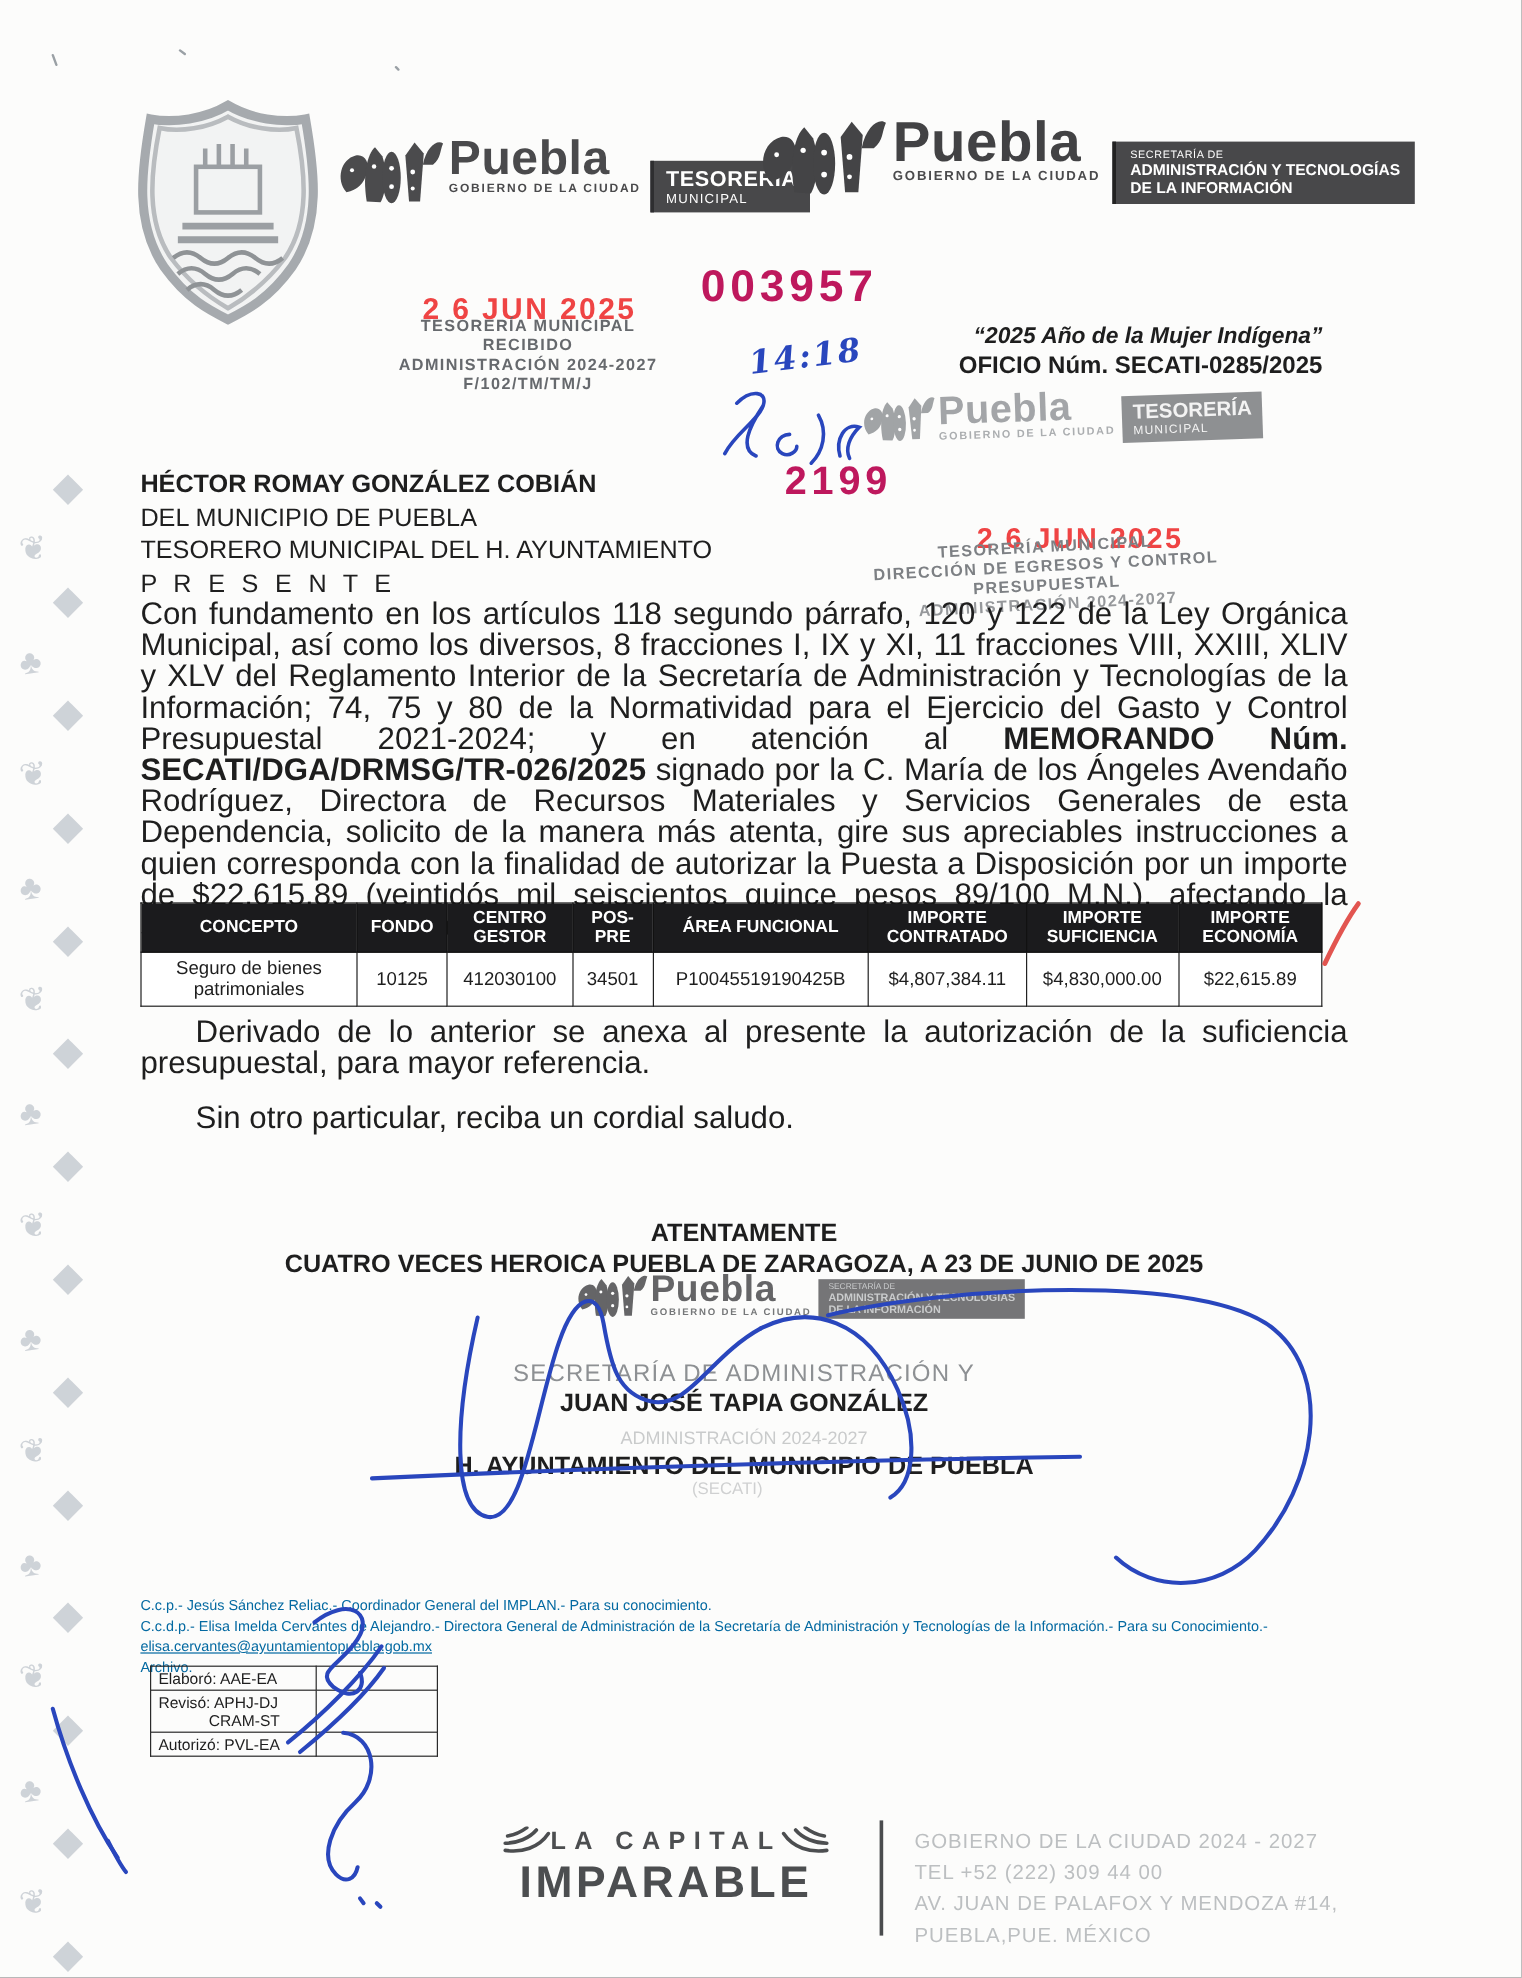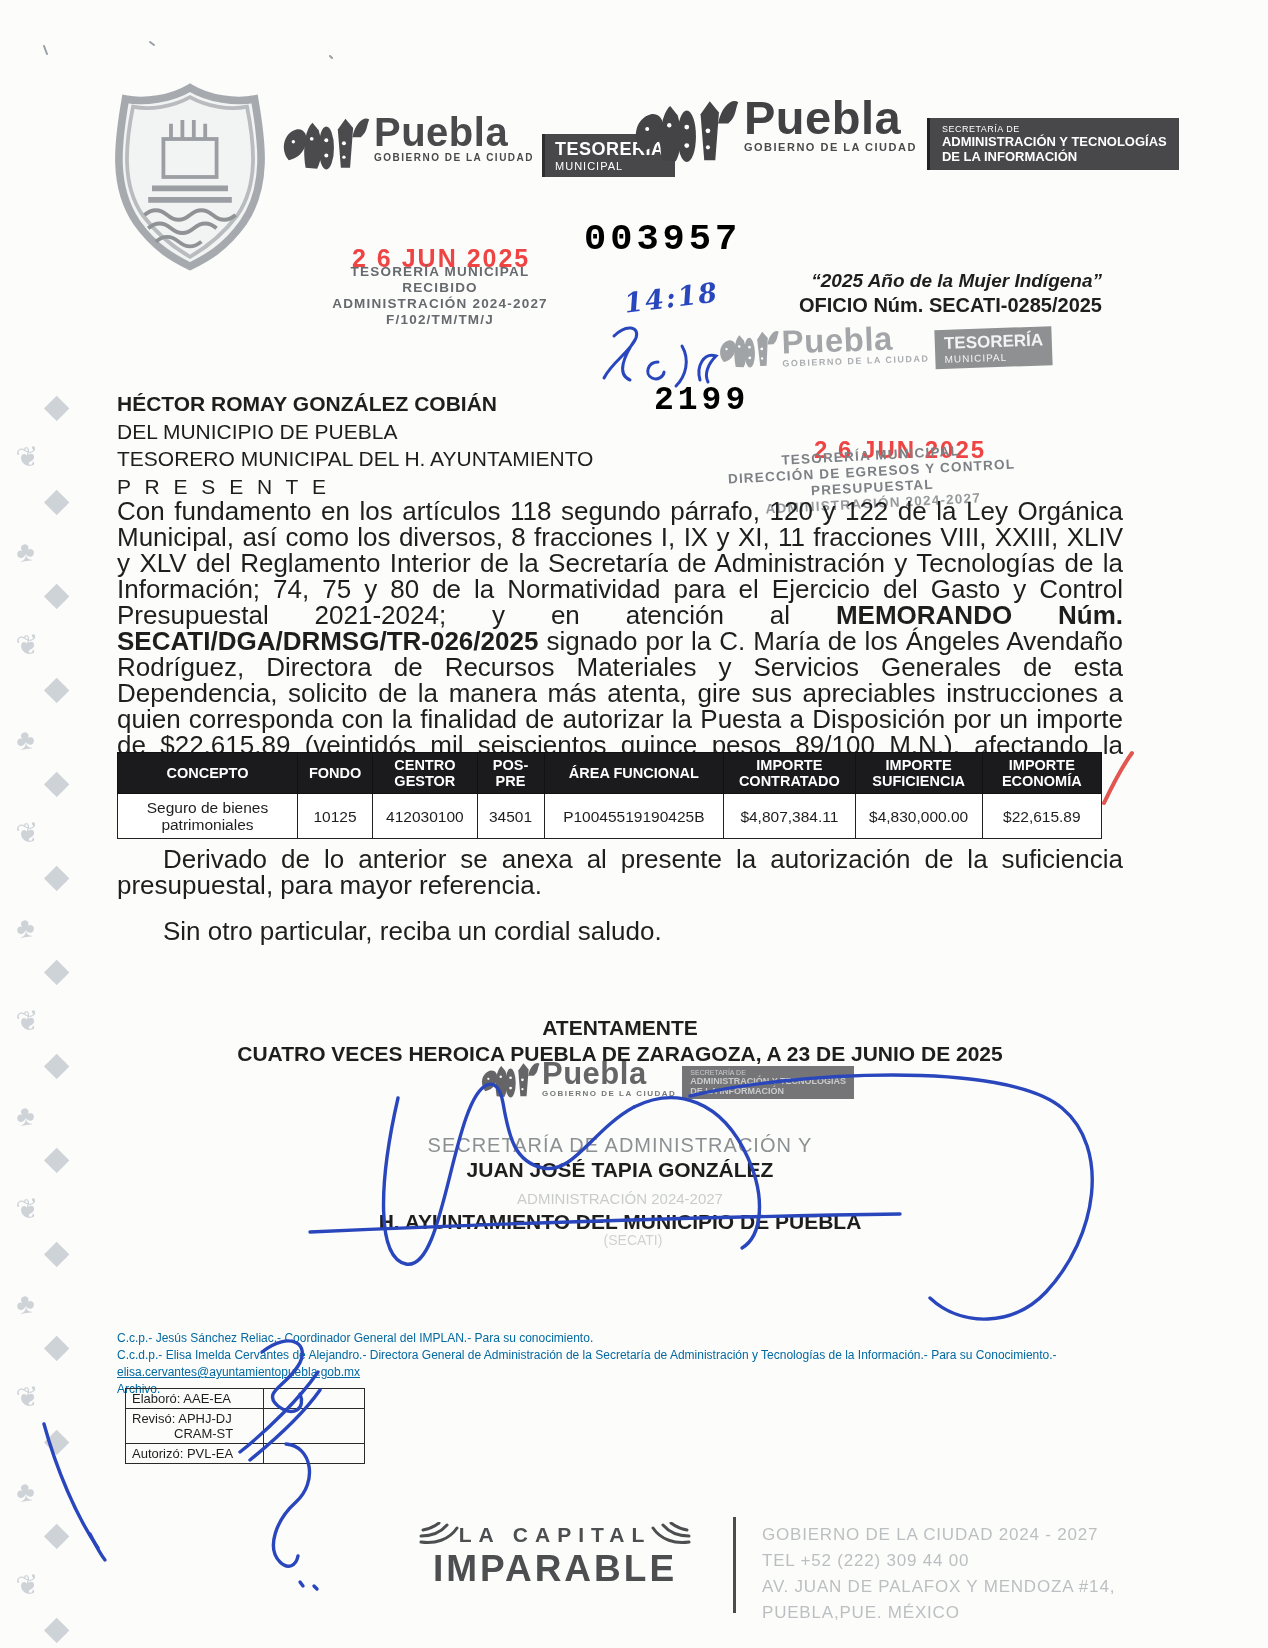--- a/index.html
+++ b/index.html
@@ -17,21 +17,21 @@
   .pg1{margin-left:2px;font-size:28px;transform:rotate(-8deg);}
 
   
   .brand{font-weight:bold;letter-spacing:.5px;color:#4a4a4c;}
   .tagline{font-size:10px;font-weight:bold;letter-spacing:1.5px;color:#4a4a4c;}
   .darkbox{background:#48484a;color:#fff;}
   .logo-row{display:flex;align-items:flex-start;}
 
   .stamp-gray{color:#66696d;font-weight:bold;letter-spacing:1.2px;line-height:16px;font-size:13.5px;}
   .stamp-red{color:#ef4444;font-weight:bold;letter-spacing:2px;margin-top:32px;}
-  .folio{font-family:Liberation Mono, monospace;font-weight:bold;color:#000000;letter-spacing:4px;}
+  .folio{font-family:Liberation Sans, sans-serif;font-weight:bold;color:#be185d;letter-spacing:4px;}
 
   .body-par{width:1006px;font-size:26px;line-height:26px;text-align:justify;}
   .indent{text-indent:46px;}
 
   table.main{border-collapse:collapse;width:985px;font-size:15px;}
   table.main th{background:#1b1b1d;color:#fff;font-weight:bold;padding:4px 3px;border:1.5px solid #111;
     font-size:14.5px;line-height:16px;}
   table.main td{border:1.5px solid #222;text-align:center;padding:5px 3px;font-size:15.5px;line-height:17px;background:#fff;}
 
   .cc{font-size:12px;line-height:17px;color:#0369a1;}
@@ -240,21 +240,21 @@
     </div>
     <div style="margin-left:6px;margin-top:8px;padding:3px 8px;background:#5a5a5c;color:#bfc1c3;opacity:.9">
       <div style="font-size:7px">SECRETARÍA DE</div>
       <div class="b" style="font-size:9px">ADMINISTRACIÓN Y TECNOLOGÍAS</div>
       <div class="b" style="font-size:9px">DE LA INFORMACIÓN</div>
     </div>
   </div>
 
   <div class="abs ctr faint" style="left:117px;top:1134px;width:1006px;font-size:20px;letter-spacing:1px">SECRETARÍA DE ADMINISTRACIÓN Y</div>
   <div class="abs ctr faint" style="left:117px;top:1190px;width:1006px;font-size:15px;opacity:.45">ADMINISTRACIÓN 2024-2027</div>
-  <div class="abs ctr faint" style="left:130px;top:1232px;width:1006px;font-size:14px;opacity:.4">(SECATI)</div>
+  <div class="abs ctr faint" style="left:103px;top:1232px;width:1006px;font-size:14px;opacity:.4">(SECATI)</div>
 
   <div class="abs ctr b" style="left:117px;top:1158px;width:1006px;font-size:21px">JUAN JOSÉ TAPIA GONZÁLEZ</div>
   <div class="abs ctr b" style="left:117px;top:1210px;width:1006px;font-size:21px">H. AYUNTAMIENTO DEL MUNICIPIO DE PUEBLA</div>
 
   <div class="abs cc" style="left:117px;top:1330px;width:1010px">
     <div>C.c.p.- Jesús Sánchez Reliac.- Coordinador General del IMPLAN.- Para su conocimiento.</div>
     <div>C.c.d.p.- Elisa Imelda Cervantes de Alejandro.- Directora General de Administración de la Secretaría de Administración y Tecnologías de la Información.- Para su Conocimiento.-</div>
     <div style="text-decoration:underline">elisa.cervantes@ayuntamientopuebla.gob.mx</div>
     <div>Archivo.</div>
   </div>

